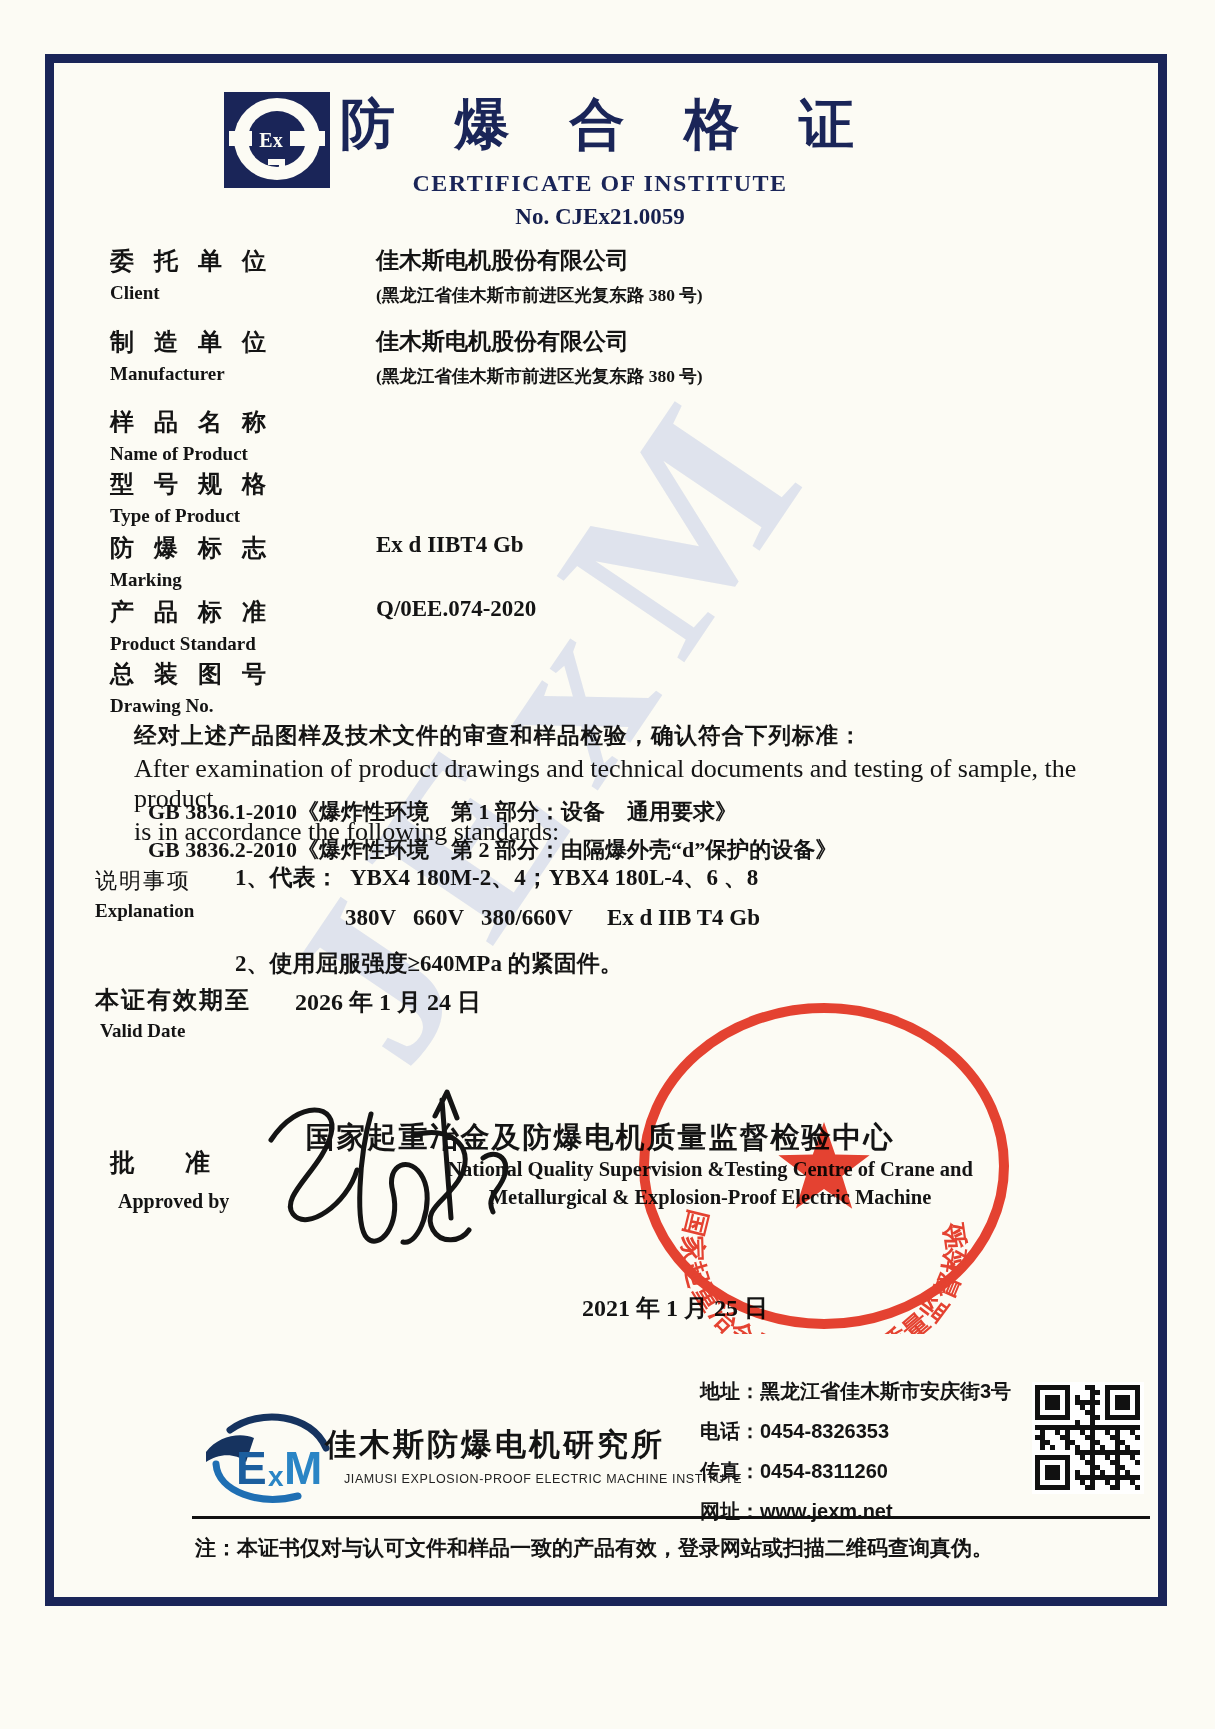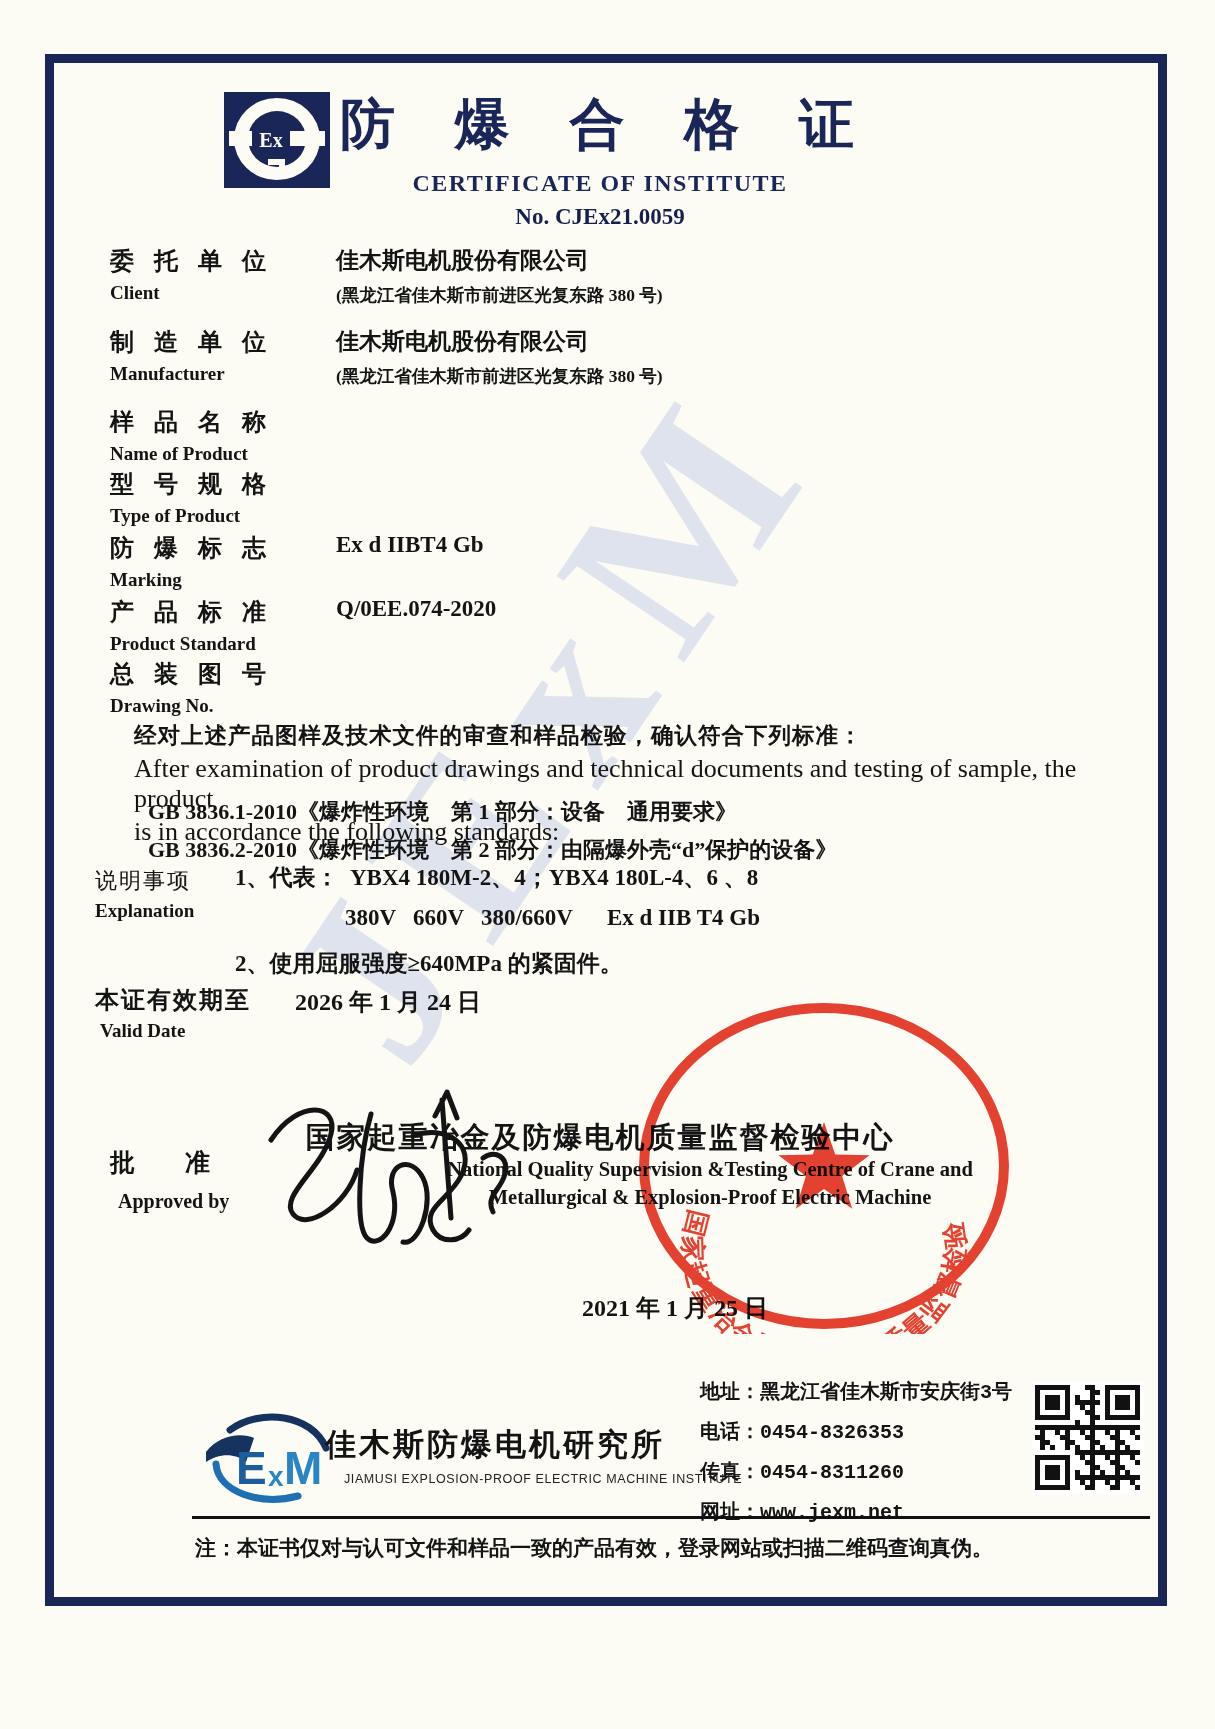--- a/index.html
+++ b/index.html
@@ -12,21 +12,21 @@
              transform:rotate(-56deg);font-size:235px;font-weight:bold;
              letter-spacing:34px;color:rgba(168,182,222,0.34);pointer-events:none;z-index:0;}
   .content{position:absolute;inset:0;z-index:1;}
   
   .ex-logo{position:absolute;left:224px;top:92px;}
   .hdr{position:absolute;left:250px;top:88px;width:700px;text-align:center;color:#1a2558;}
   .hdr-cn{font-size:55px;font-weight:bold;word-spacing:34px;letter-spacing:6px;}
   .hdr-en{font-size:24px;font-weight:bold;letter-spacing:1.5px;margin-top:8px;}
   .hdr-no{font-size:23px;font-weight:bold;margin-top:7px;color:#16204e;}
   
-  .field-row{position:absolute;left:110px;display:flex;width:1000px;}
+  .field-row{position:absolute;left:110px;display:flex;width:1000px;gap:40px;}
   .f-labels{width:226px;flex:0 0 226px;}
   .f-cn{font-size:24px;font-weight:bold;letter-spacing:7px;white-space:nowrap;}
   .f-en{font-size:19px;font-weight:bold;margin-top:5px;}
   .f-value{font-size:23px;font-weight:bold;white-space:pre;}
   .f-note{font-size:17.5px;font-weight:bold;margin-top:7px;white-space:pre;}
   
   .stmt{position:absolute;left:94px;top:720px;width:1000px;margin-left:40px;}
   .stmt-cn{font-size:22.5px;font-weight:bold;letter-spacing:1px;}
   .stmt-en{font-size:26px;margin-top:3px;}
   .std-line{position:absolute;left:148px;font-size:22px;font-weight:bold;white-space:pre;}
@@ -50,21 +50,21 @@
   .centre-en1{position:absolute;left:280px;top:1158px;width:860px;text-align:center;font-size:20.5px;font-weight:bold;}
   .centre-en2{position:absolute;left:280px;top:1186px;width:860px;text-align:center;font-size:20.5px;font-weight:bold;}
   .issue-date{position:absolute;left:180px;top:1292px;width:990px;text-align:center;font-size:24px;font-weight:bold;}
   .stamp{position:absolute;left:628px;top:998px;mix-blend-mode:multiply;opacity:0.92;}
   
   .jexm-logo{position:absolute;left:198px;top:1408px;}
   .inst-cn{position:absolute;left:325px;top:1424px;font-size:31px;font-weight:bold;letter-spacing:3px;
            font-family:"Liberation Sans","DejaVu Sans",sans-serif;}
   .inst-en{position:absolute;left:344px;top:1472px;font-size:12.5px;letter-spacing:0.6px;
            font-family:"Liberation Sans","DejaVu Sans",sans-serif;color:#222;}
-  .contact{position:absolute;left:700px;top:1378px;font-family:Liberation Mono, monospace;}
+  .contact{position:absolute;left:700px;top:1378px;font-family:Liberation Sans, sans-serif;}
   .contact-line{font-size:20px;font-weight:bold;margin-bottom:13px;white-space:nowrap;}
   .qr{position:absolute;left:1032px;top:1382px;}
   .sep-line{position:absolute;left:192px;top:1516px;width:958px;height:3px;background:#111;}
   .note{position:absolute;left:195px;top:1534px;width:960px;font-size:21px;font-weight:bold;
         font-family:"Liberation Sans","DejaVu Sans",sans-serif;white-space:nowrap;}
 </style>
 </head>
 <body>
 
 <div class="page">

